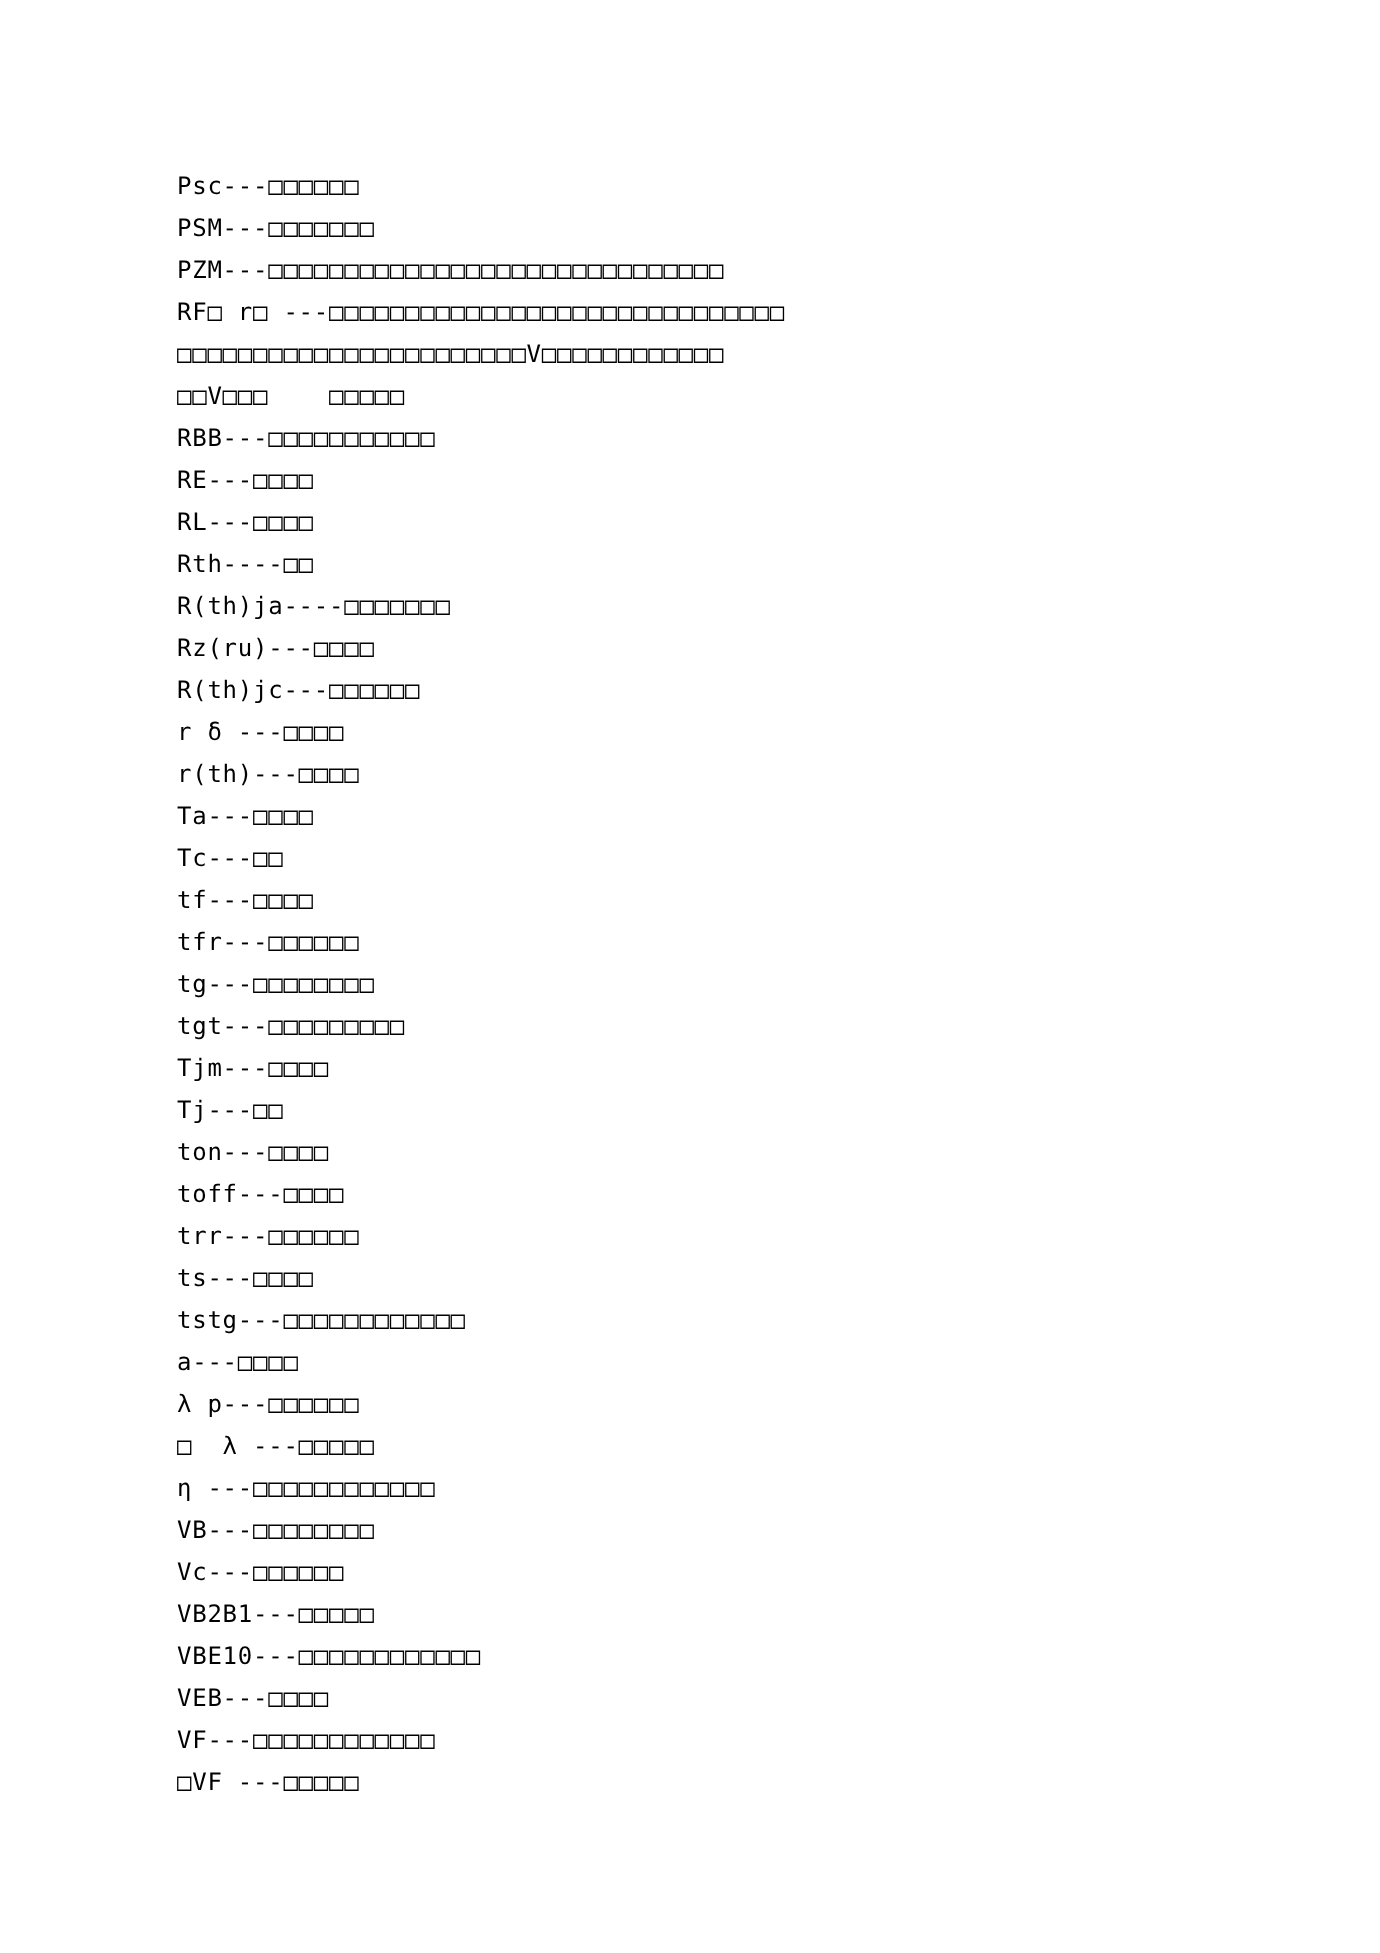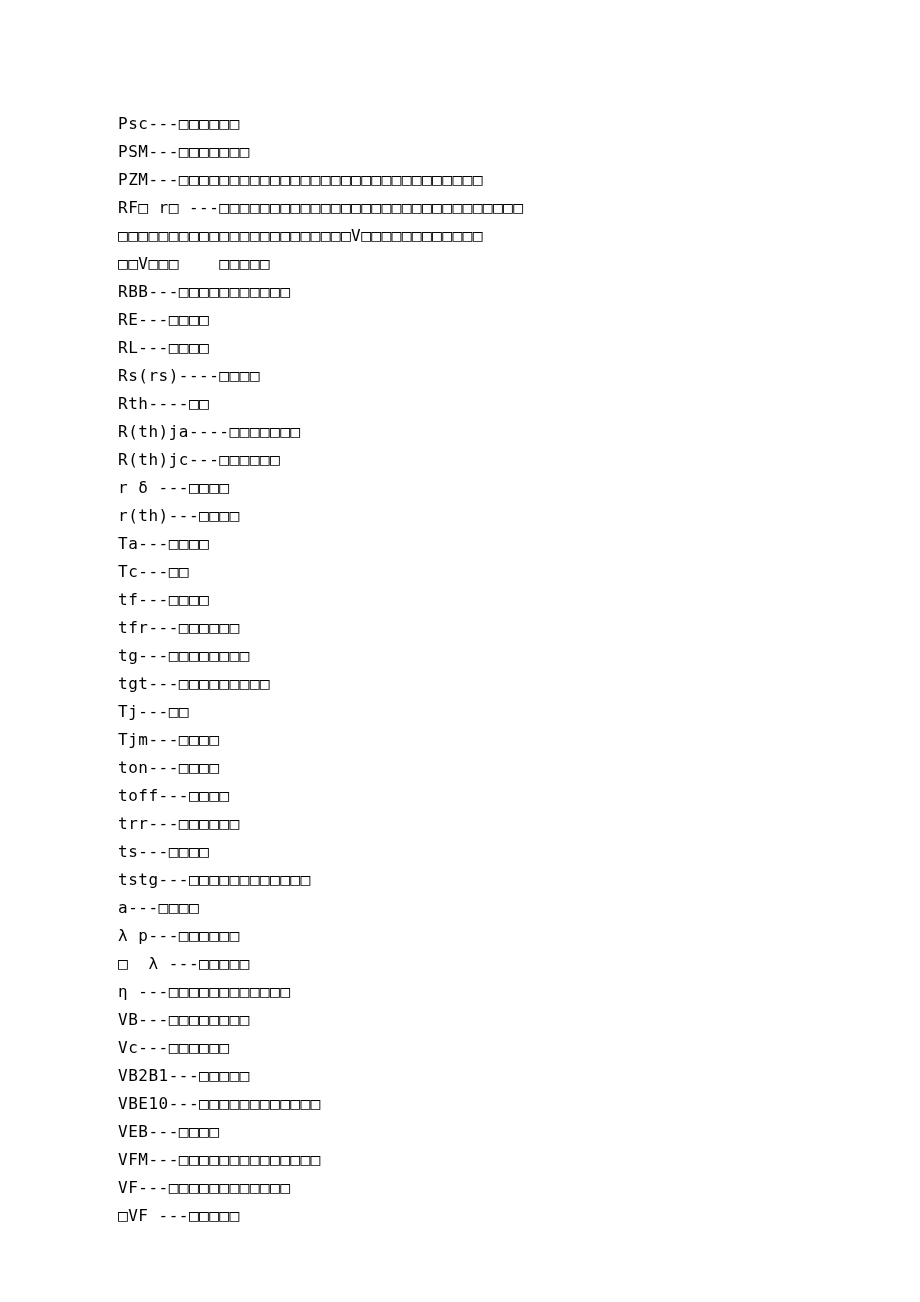--- a/index.html
+++ b/index.html
@@ -28,45 +28,44 @@
 <div class="page">
   <div class="line">Psc---□□□□□□</div>
   <div class="line">PSM---□□□□□□□</div>
   <div class="line">PZM---□□□□□□□□□□□□□□□□□□□□□□□□□□□□□□</div>
   <div class="line">RF□ r□ ---□□□□□□□□□□□□□□□□□□□□□□□□□□□□□□</div>
   <div class="line">□□□□□□□□□□□□□□□□□□□□□□□V□□□□□□□□□□□□</div>
   <div class="line">□□V□□□    □□□□□</div>
   <div class="line">RBB---□□□□□□□□□□□</div>
   <div class="line">RE---□□□□</div>
   <div class="line">RL---□□□□</div>
-  <div class="line">Rs(rs)----□□□□</div>
   <div class="line">Rth----□□</div>
   <div class="line">R(th)ja----□□□□□□□</div>
+  <div class="line">Rz(ru)---□□□□</div>
   <div class="line">R(th)jc---□□□□□□</div>
   <div class="line">r δ ---□□□□</div>
   <div class="line">r(th)---□□□□</div>
   <div class="line">Ta---□□□□</div>
   <div class="line">Tc---□□</div>
   <div class="line">tf---□□□□</div>
   <div class="line">tfr---□□□□□□</div>
   <div class="line">tg---□□□□□□□□</div>
   <div class="line">tgt---□□□□□□□□□</div>
+  <div class="line">Tjm---□□□□</div>
   <div class="line">Tj---□□</div>
-  <div class="line">Tjm---□□□□</div>
   <div class="line">ton---□□□□</div>
   <div class="line">toff---□□□□</div>
   <div class="line">trr---□□□□□□</div>
   <div class="line">ts---□□□□</div>
   <div class="line">tstg---□□□□□□□□□□□□</div>
   <div class="line">a---□□□□</div>
   <div class="line">λ p---□□□□□□</div>
   <div class="line">□  λ ---□□□□□</div>
   <div class="line">η ---□□□□□□□□□□□□</div>
   <div class="line">VB---□□□□□□□□</div>
   <div class="line">Vc---□□□□□□</div>
   <div class="line">VB2B1---□□□□□</div>
   <div class="line">VBE10---□□□□□□□□□□□□</div>
   <div class="line">VEB---□□□□</div>
-  <div class="line">VFM---□□□□□□□□□□□□□□</div>
   <div class="line">VF---□□□□□□□□□□□□</div>
   <div class="line">□VF ---□□□□□</div>
 
 </div>
 
 </body></html>

